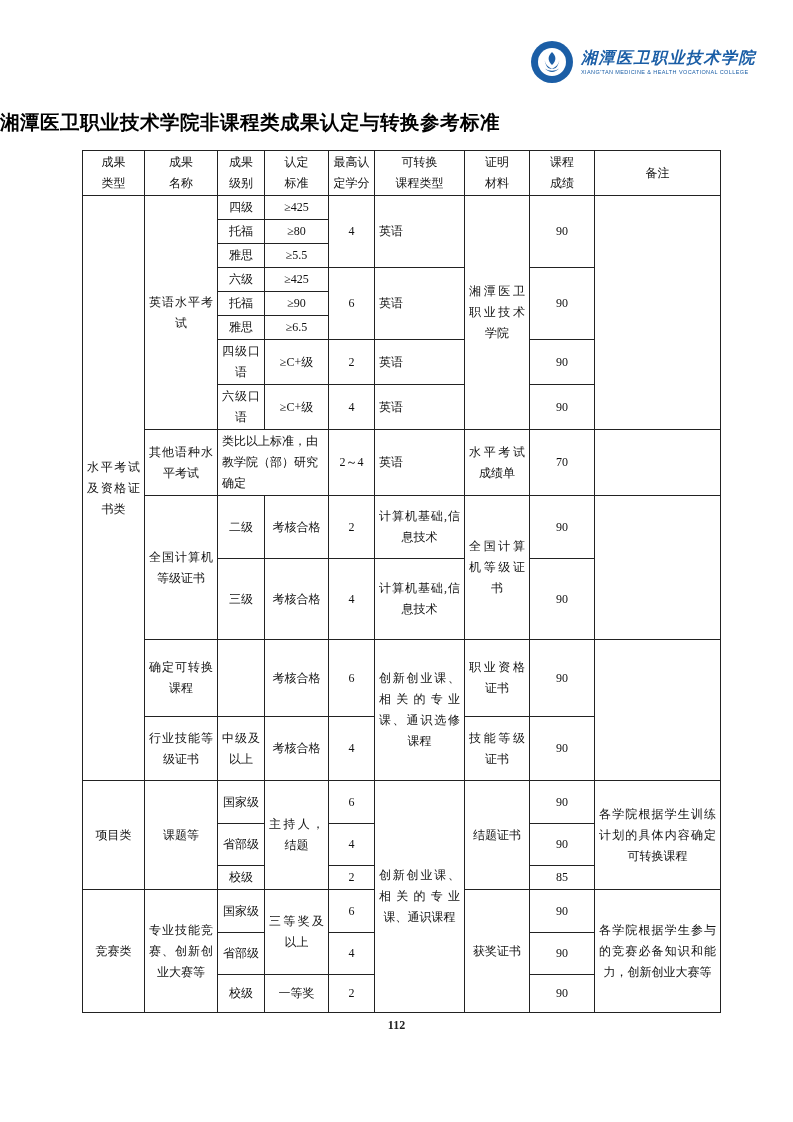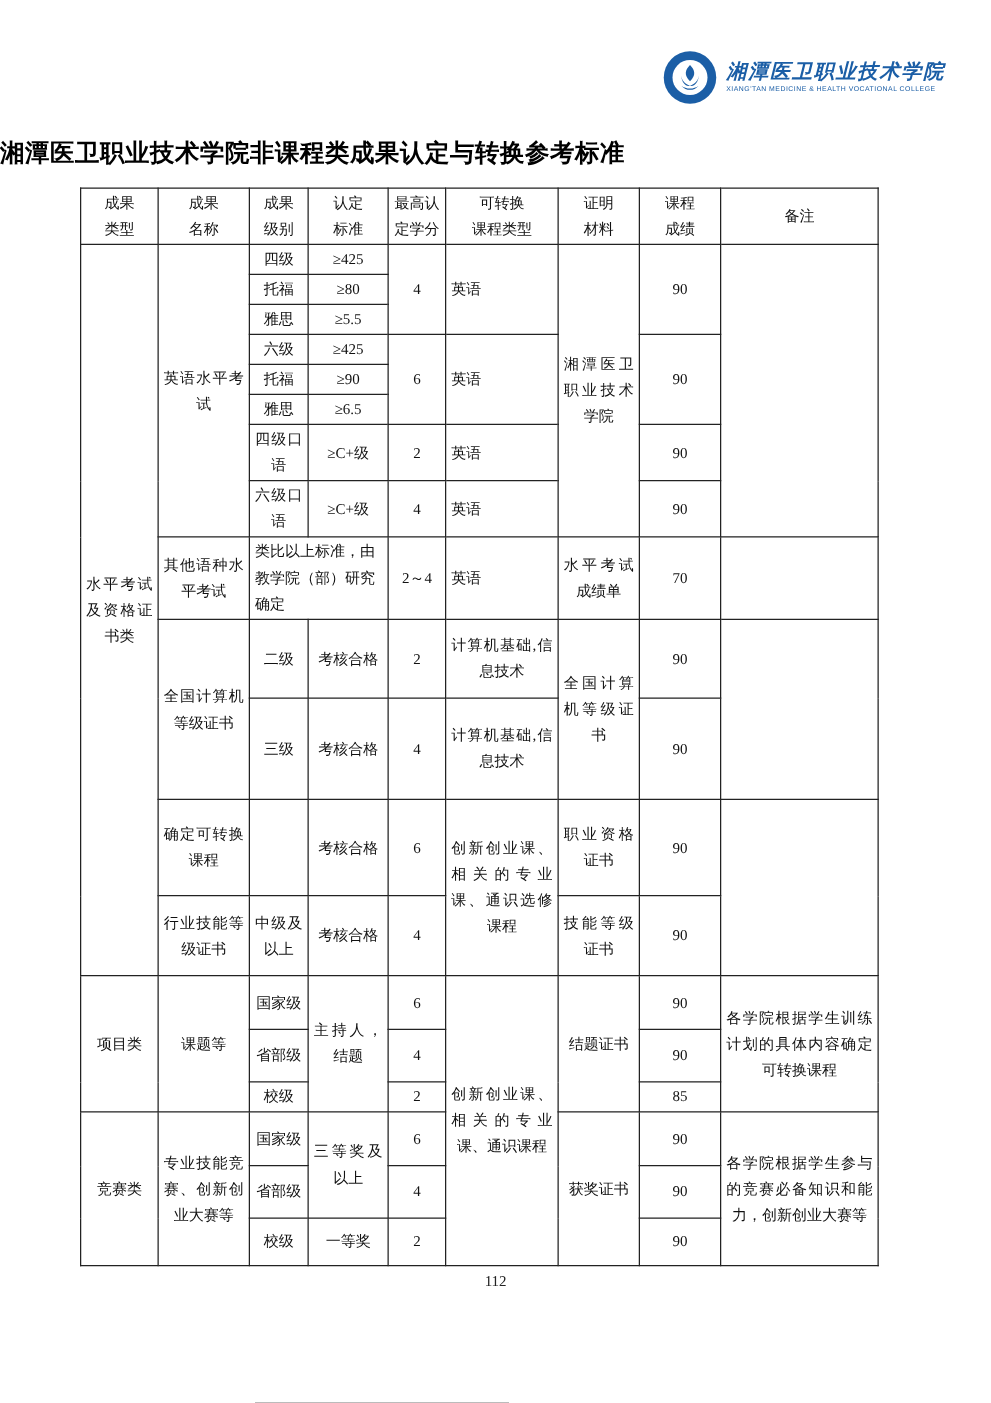--- a/index.html
+++ b/index.html
@@ -19,42 +19,42 @@
     color:#1b5ea6;font-size:5.5px;letter-spacing:0.4px;white-space:nowrap;
     font-family:"Liberation Sans",sans-serif;margin-top:2px;
   }
   
   .title{
     position:absolute;left:0;top:109px;width:100%;
     font-size:19.5px;font-weight:bold;letter-spacing:0.5px;color:#000;
   }
   
   table.main{
-    position:absolute;left:64px;top:150px;width:638px;
+    position:absolute;left:82px;top:150px;width:638px;
     border-collapse:collapse;table-layout:fixed;
   }
   table.main th,table.main td{
     border:1px solid #222;vertical-align:middle;
     font-size:12px;line-height:21px;padding:1px 4px;
     overflow:hidden;color:#111;
   }
   th{font-weight:normal;text-align:center;white-space:pre-line;}
   .c{text-align:center;}
   .jc{text-align:justify;text-align-last:center;}
   .jl{text-align:left;}
   .p14{padding-left:14px;padding-right:14px;}
   .p11{padding-left:11px;padding-right:11px;}
   .p12{padding-left:12px;padding-right:12px;}
   .p10{padding-left:10px;padding-right:10px;}
   .p7{padding-left:7px;padding-right:7px;}
   .num{text-align:center;}
   
   .pagenum{
     position:absolute;left:0;top:1018px;width:100%;text-align:center;
-    font-size:12px;color:#222;
+    font-size:12px;color:#222;font-weight:bold;
   }
 </style>
 </head>
 <body>
 
 <div class="page">
 
   <div class="logo">
     <svg width="44" height="44" viewBox="0 0 44 44">
       <circle cx="22" cy="22" r="21" fill="#1b5ea6"></circle>

